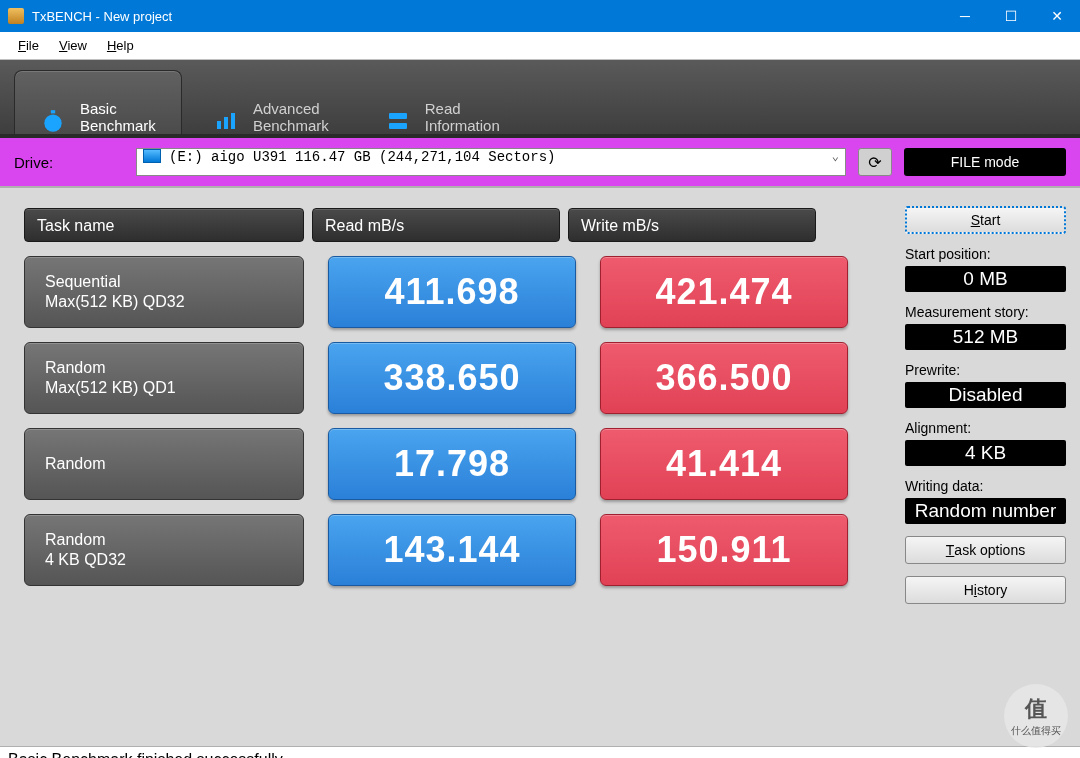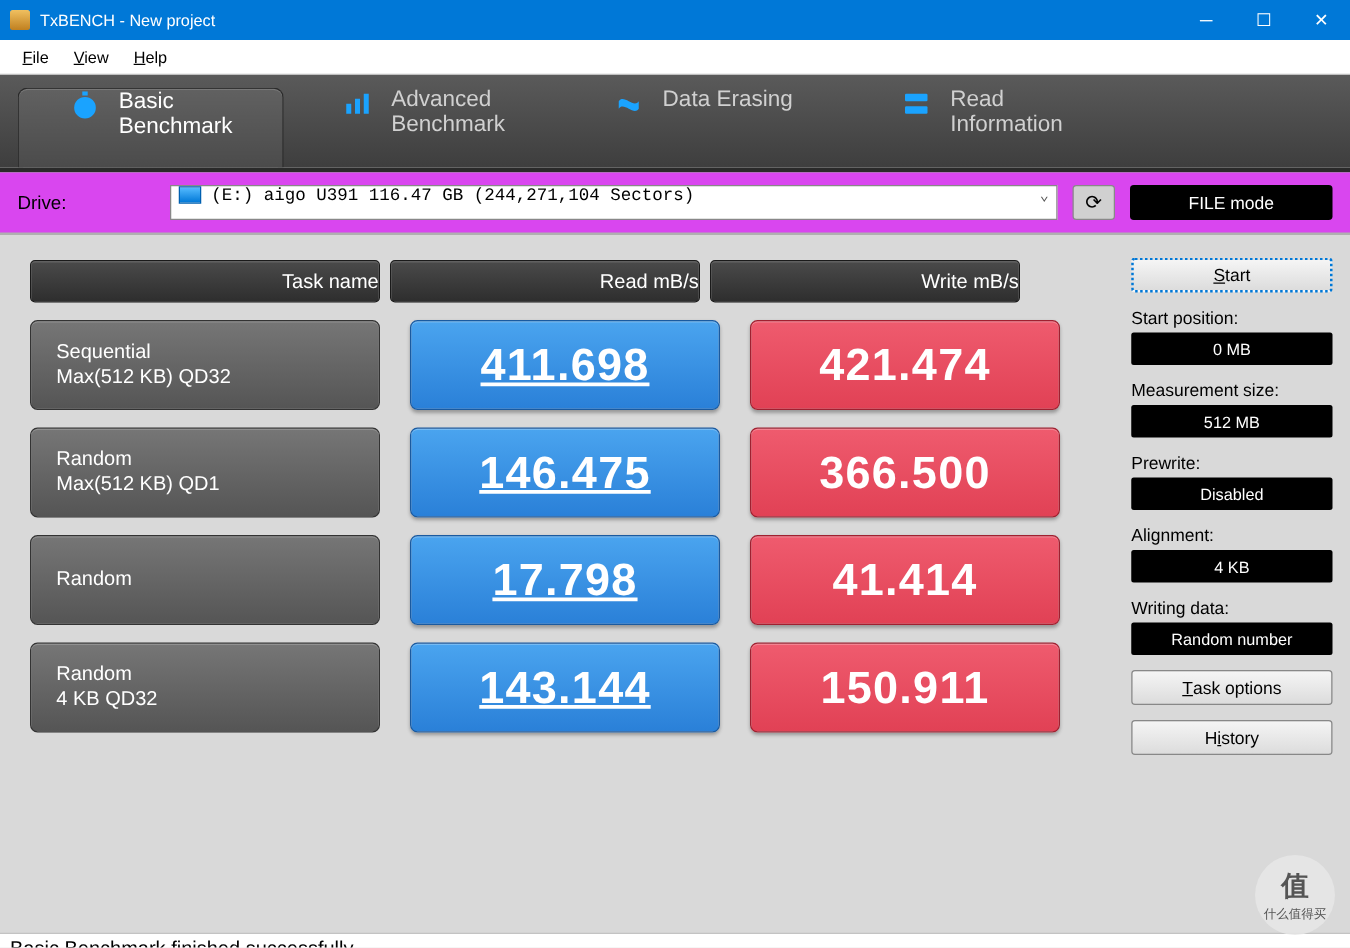--- a/index.html
+++ b/index.html
@@ -11,21 +11,21 @@
 .titlebar .title { flex: 1; }
 .titlebar .winbtn { width: 46px; height: 32px; display: flex; align-items: center; justify-content: center; font-size: 14px; font-family: sans-serif; }
 
 
 .menubar { height: 28px; background: #fff; border-bottom: 1px solid #c0c0c0; display: flex; align-items: center; padding: 0 8px; font-size: 13px; }
 .menubar .menuitem { padding: 3px 10px; }
 .menubar .menuitem u { text-decoration: underline; }
 
 
 .tabstrip { height: 78px; background: linear-gradient(#5a5a5a,#3e3e3e); display: flex; align-items: stretch; padding: 10px 14px 0 14px; gap: 6px; border-bottom: 4px solid #2a2a2a; }
-.tab { display: flex; align-items: flex-start; gap: 14px; padding: 0 40px; color: #d0d0d0; font-size: 18px; border-radius: 8px 8px 0 0; cursor: pointer; }
+.tab { display: flex; align-items: flex-end; gap: 14px; padding: 0 25px; color: #d0d0d0; font-size: 15px; border-radius: 8px 8px 0 0; cursor: pointer; }
 .tab.active { background: linear-gradient(#616161,#4b4b4b); border: 1px solid #2a2a2a; border-bottom: none; color: #fff; box-shadow: inset 0 1px 0 rgba(255,255,255,.15); }
 .tab .tabicon { width: 26px; height: 26px; display: flex; align-items: center; justify-content: center; }
 .tab .tabicon svg { fill: #1aa3ff; }
 .tab .tabtext { line-height: 1.1; }
 
 
 .driverow { background: #d946ef; padding: 10px 14px; display: flex; align-items: center; gap: 12px; border-bottom: 2px solid #b0b0b0; }
 .driverow .drivelabel { font-size: 15px; width: 110px; }
 .driverow .driveselect { flex: 1; height: 28px; background: #fff; border: 1px solid #888; display: flex; align-items: flex-start; padding: 0 6px; font-size: 14px; position: relative; font-family: Liberation Mono, monospace; }
 .driveselect .diskicon { width: 18px; height: 14px; margin-right: 8px; background: linear-gradient(#55bbff,#0078d7); border: 1px solid #0060b0; }
@@ -33,36 +33,36 @@
 .refreshbtn { width: 34px; height: 28px; background: #d0d0d0; border: 1px solid #888; border-radius: 3px; display: flex; align-items: center; justify-content: center; font-size: 16px; }
 .filemode { width: 162px; height: 28px; background: #000; color: #fff; display: flex; align-items: center; justify-content: center; font-size: 14px; border-radius: 3px; }
 
 
 .main { display: flex; background: #d9d9d9; height: 558px; }
 .results { flex: 1; padding: 20px 24px; }
 .sidebar { width: 175px; padding: 18px 14px 0 0; }
 
 
 .tblhead { display: flex; gap: 8px; margin-bottom: 14px; }
-.tblhead .hcell { background: linear-gradient(#4a4a4a,#2e2e2e); color: #fff; text-align: right; height: 34px; line-height: 34px; font-size: 16px; border-radius: 4px; border: 1px solid #1a1a1a; box-shadow: inset 0 1px 0 rgba(255,255,255,.15); }
+.tblhead .hcell { background: linear-gradient(#4a4a4a,#2e2e2e); color: #fff; text-align: left; height: 34px; line-height: 34px; font-size: 16px; border-radius: 4px; border: 1px solid #1a1a1a; box-shadow: inset 0 1px 0 rgba(255,255,255,.15); padding-left: 12px; }
 .hcell.task { width: 280px; }
 .hcell.read, .hcell.write { width: 248px; }
 
 .row { display: flex; gap: 24px; margin-bottom: 14px; }
 .rowtask { width: 280px; height: 72px; background: linear-gradient(#767676,#555); color: #fff; border-radius: 6px; border: 1px solid #333; padding: 14px 20px; font-size: 16px; display: flex; flex-direction: column; justify-content: center; line-height: 1.25; box-shadow: inset 0 1px 0 rgba(255,255,255,.2); }
 .rowval { width: 248px; height: 72px; border-radius: 6px; color: #fff; font-family: "Arial Black", Arial, sans-serif; font-weight: 900; font-size: 36px; display: flex; align-items: center; justify-content: center; letter-spacing: 1px; box-shadow: inset 0 1px 0 rgba(255,255,255,.25), 0 2px 3px rgba(0,0,0,.3); }
-.rowval.read { background: linear-gradient(#4aa4ef,#2a80d8); border: 1px solid #1a5aa0; text-decoration: underline; }
+.rowval.read { background: linear-gradient(#4aa4ef,#2a80d8); border: 1px solid #1a5aa0; }
 .rowval.write { background: linear-gradient(#ef5b6e,#e14155); border: 1px solid #a02030; }
 
 
 .sb-btn { height: 28px; background: linear-gradient(#f5f5f5,#dcdcdc); border: 1px solid #888; border-radius: 3px; display: flex; align-items: center; justify-content: center; font-size: 14px; margin-bottom: 12px; }
 .sb-btn.start { border: 2px dotted #0078d7; }
 .sb-btn u { text-decoration: underline; }
 .sb-label { font-size: 14px; margin-bottom: 4px; }
-.sb-val { height: 26px; background: #000; color: #fff; display: flex; align-items: center; justify-content: center; font-size: 13px; margin-bottom: 12px; border-radius: 2px; }
+.sb-val { height: 26px; background: #000; color: #fff; display: flex; align-items: center; justify-content: center; font-size: 19px; margin-bottom: 12px; border-radius: 2px; }
 
 
 .status { height: 30px; background: #fff; border-top: 1px solid #b0b0b0; padding: 4px 8px; font-size: 16px; }
 
 
 .watermark { position: absolute; right: 12px; bottom: 10px; width: 64px; height: 64px; border-radius: 50%; background: rgba(230,230,230,.85); display: flex; flex-direction: column; align-items: center; justify-content: center; font-size: 10px; color: #555; }
 .watermark .big { font-size: 22px; font-weight: bold; }
 </style>
 </head>
 <body>
@@ -101,28 +101,20 @@
           <rect x="17" y="4" width="4" height="16"></rect>
         </svg>
     </span>
     <span class="tabtext">
       <span>Advanced</span><br><span>Benchmark</span>
     </span>
   </div>
   <div class="tab">
     <span class="tabicon">
       <svg viewBox="0 0 24 24" width="24" height="24" fill="#888">
-          <path d="M4 10c4-6 12 6 16 0v6c-4 6-12-6-16 0z"></path>
-        </svg>
-    </span>
-    <span class="tabtext">Data Erasing</span>
-  </div>
-  <div class="tab">
-    <span class="tabicon">
-      <svg viewBox="0 0 24 24" width="24" height="24" fill="#888">
           <rect x="3" y="4" width="18" height="6" rx="1"></rect>
           <rect x="3" y="14" width="18" height="6" rx="1"></rect>
         </svg>
     </span>
     <span class="tabtext">
       <span>Read</span><br><span>Information</span>
     </span>
   </div>
 </div>
 
@@ -152,21 +144,21 @@
           <span>Max(512 KB) QD32</span>
         </div>
       <div class="rowval read">411.698</div>
       <div class="rowval write">421.474</div>
     </div>
     <div class="row">
       <div class="rowtask">
           <span>Random</span>
           <span>Max(512 KB) QD1</span>
         </div>
-      <div class="rowval read">146.475</div>
+      <div class="rowval read">338.650</div>
       <div class="rowval write">366.500</div>
     </div>
     <div class="row">
       <div class="rowtask">
           <span>Random</span>
         </div>
       <div class="rowval read">17.798</div>
       <div class="rowval write">41.414</div>
     </div>
     <div class="row">
@@ -176,21 +168,21 @@
         </div>
       <div class="rowval read">143.144</div>
       <div class="rowval write">150.911</div>
     </div>
   </div>
 
   <div class="sidebar">
     <div class="sb-btn start"><u>S</u>tart</div>
     <div class="sb-label">Start position:</div>
     <div class="sb-val">0 MB</div>
-    <div class="sb-label">Measurement size:</div>
+    <div class="sb-label">Measurement story:</div>
     <div class="sb-val">512 MB</div>
     <div class="sb-label">Prewrite:</div>
     <div class="sb-val">Disabled</div>
     <div class="sb-label">Alignment:</div>
     <div class="sb-val">4 KB</div>
     <div class="sb-label">Writing data:</div>
     <div class="sb-val">Random number</div>
     <div class="sb-btn"><u>T</u>ask options</div>
     <div class="sb-btn">H<u>i</u>story</div>
   </div>

